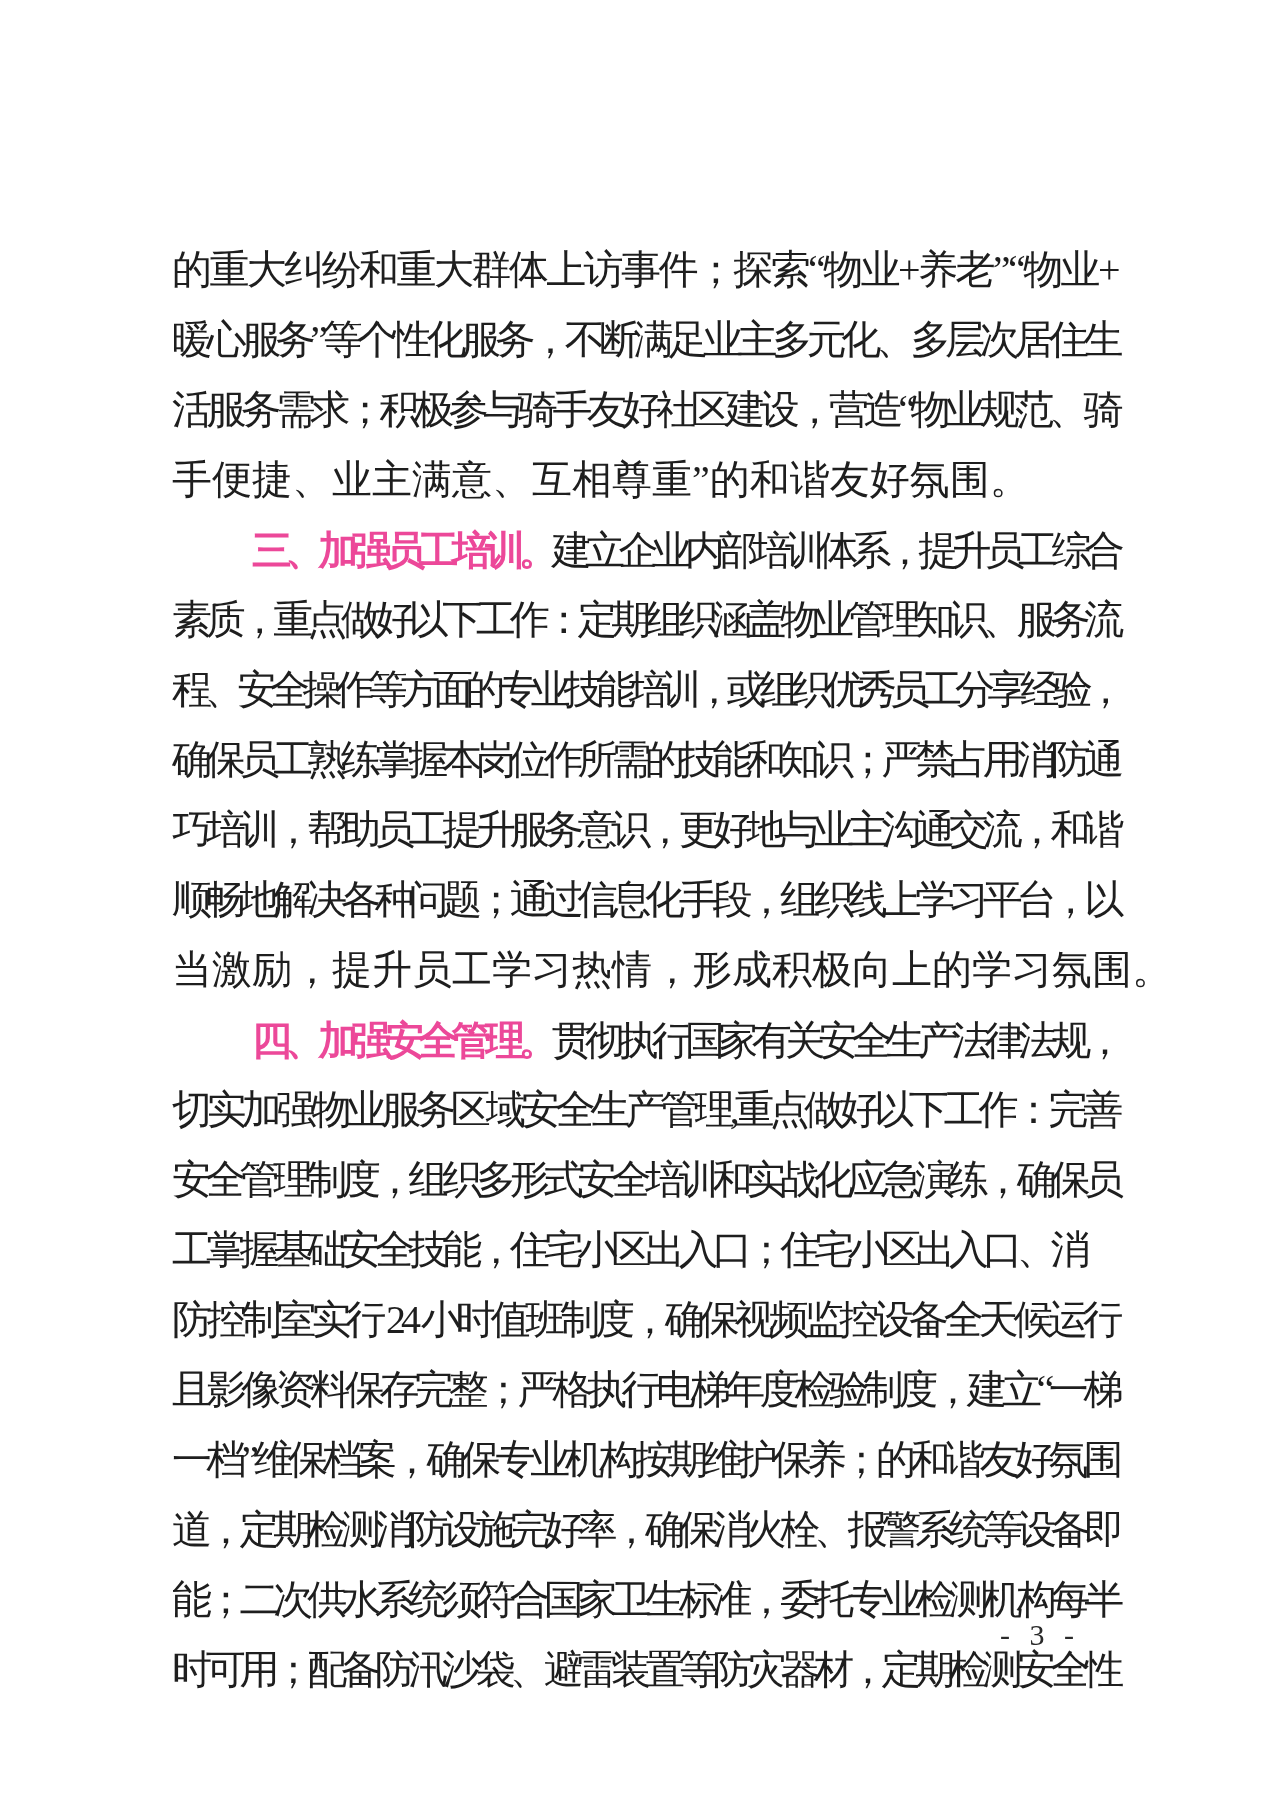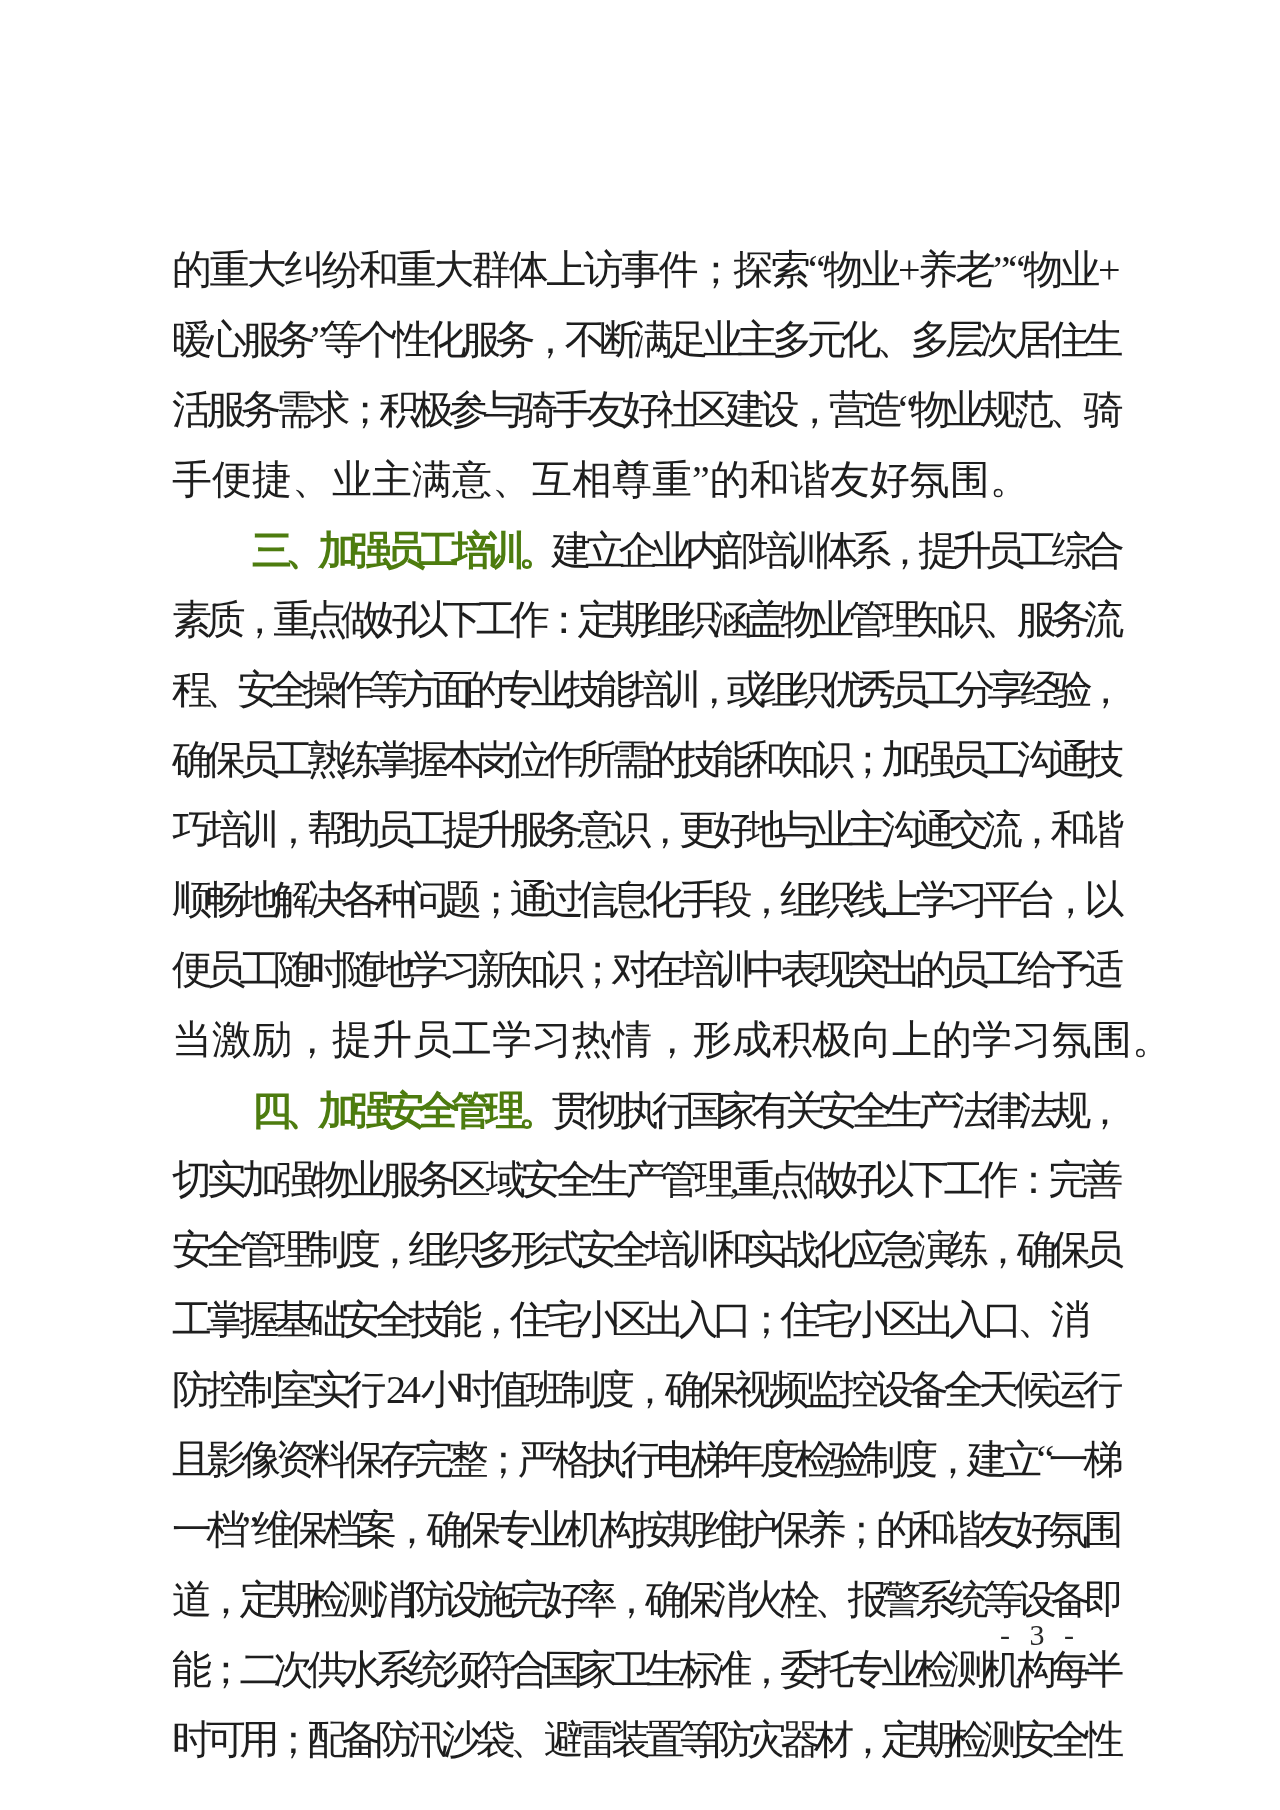--- a/index.html
+++ b/index.html
@@ -25,21 +25,21 @@
     font-size: 40px;
     color: #1e1e1e;
     white-space: nowrap;
     margin-top: 12px;
   }
   .line.indent { padding-left: 80px; }
   .inner { display: inline-block; white-space: nowrap; }
   .hd {
     font-family: "Liberation Sans", sans-serif;
     font-weight: 700;
-    color: #4d7c0f;
+    color: #ec4899;
   }
   .pagenum {
     position: absolute;
     left: 1000px; top: 1618px;
     font-size: 30px;
     color: #2a2a2a;
     letter-spacing: 6px;
     font-family: "Liberation Serif", serif;
   }
 </style>
@@ -48,24 +48,23 @@
 
 <div class="page">
   <div class="content" id="doc-lines">
       <div class="line"><span class="inner" style="letter-spacing: -2.58538px;"><span>的重大纠纷和重大群体上访事件；探索“物业+养老”“物业+</span></span></div>
       <div class="line"><span class="inner" style="letter-spacing: -5.4202px; font-family: Liberation Serif, serif;"><span>暖心服务”等个性化服务，不断满足业主多元化、多层次居住生</span></span></div>
       <div class="line"><span class="inner" style="letter-spacing: -5.4202px;"><span>活服务需求；积极参与骑手友好社区建设，营造“物业规范、骑</span></span></div>
       <div class="line"><span class="inner"><span>手便捷、业主满意、互相尊重”的和谐友好氛围。</span></span></div>
       <div class="line indent"><span class="inner" style="letter-spacing: -6.69231px;"><span class="hd">三、加强员工培训。</span><span>建立企业内部培训体系，提升员工综合</span></span></div>
       <div class="line"><span class="inner" style="letter-spacing: -6.21429px;"><span>素质，重点做好以下工作：定期组织涵盖物业管理知识、服务流</span></span></div>
       <div class="line"><span class="inner" style="letter-spacing: -7.37931px;"><span>程、安全操作等方面的专业技能培训，或组织优秀员工分享经验，</span></span></div>
-      <div class="line"><span class="inner" style="letter-spacing: -6.21429px;"><span>确保员工熟练掌握本岗位作所需的技能和知识；加强员工沟通技</span></span></div>
+      <div class="line"><span class="inner" style="letter-spacing: -6.21429px;"><span>确保员工熟练掌握本岗位作所需的技能和知识；严禁占用消防通</span></span></div>
       <div class="line"><span class="inner" style="letter-spacing: -6.21429px;"><span>巧培训，帮助员工提升服务意识，更好地与业主沟通交流，和谐</span></span></div>
       <div class="line"><span class="inner" style="letter-spacing: -6.21429px;"><span>顺畅地解决各种问题；通过信息化手段，组织线上学习平台，以</span></span></div>
-      <div class="line"><span class="inner" style="letter-spacing: -6.21429px;"><span>便员工随时随地学习新知识；对在培训中表现突出的员工给予适</span></span></div>
       <div class="line"><span class="inner"><span>当激励，提升员工学习热情，形成积极向上的学习氛围。</span></span></div>
       <div class="line indent"><span class="inner" style="letter-spacing: -6.69231px;"><span class="hd">四、加强安全管理。</span><span>贯彻执行国家有关安全生产法律法规，</span></span></div>
       <div class="line"><span class="inner" style="letter-spacing: -5.14286px;"><span>切实加强物业服务区域安全生产管理,重点做好以下工作：完善</span></span></div>
       <div class="line"><span class="inner" style="letter-spacing: -6.21429px;"><span>安全管理制度，组织多形式安全培训和实战化应急演练，确保员</span></span></div>
       <div class="line"><span class="inner" style="letter-spacing: -6.21429px;"><span>工掌握基础安全技能，住宅小区出入口；住宅小区出入口、消</span></span></div>
       <div class="line"><span class="inner" style="letter-spacing: -5.13333px;"><span>防控制室实行 24 小时值班制度，确保视频监控设备全天候运行</span></span></div>
       <div class="line"><span class="inner" style="letter-spacing: -5.4202px;"><span>且影像资料保存完整；严格执行电梯年度检验制度，建立“一梯</span></span></div>
       <div class="line"><span class="inner" style="letter-spacing: -5.4202px;"><span>一档”维保档案，确保专业机构按期维护保养；的和谐友好氛围</span></span></div>
       <div class="line"><span class="inner" style="letter-spacing: -6.21429px;"><span>道，定期检测消防设施完好率，确保消火栓、报警系统等设备即</span></span></div>
       <div class="line"><span class="inner" style="letter-spacing: -6.21429px;"><span>能；二次供水系统须符合国家卫生标准，委托专业检测机构每半</span></span></div>

